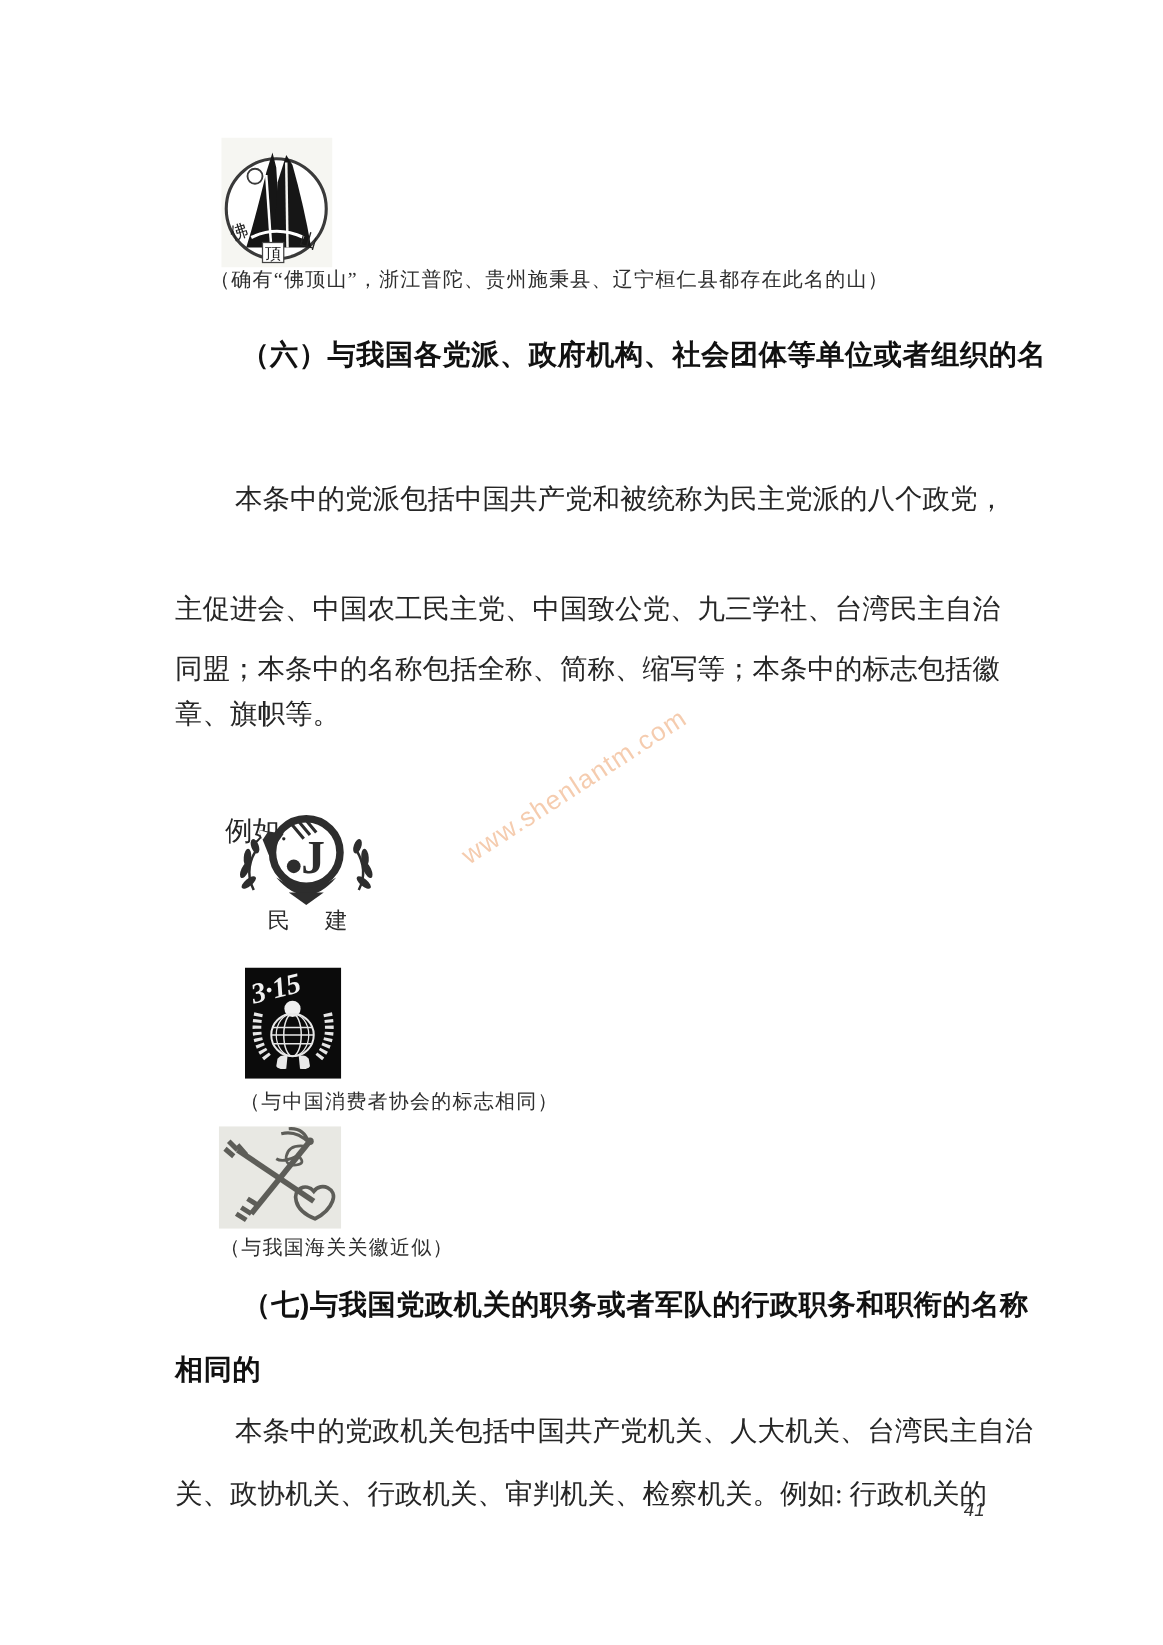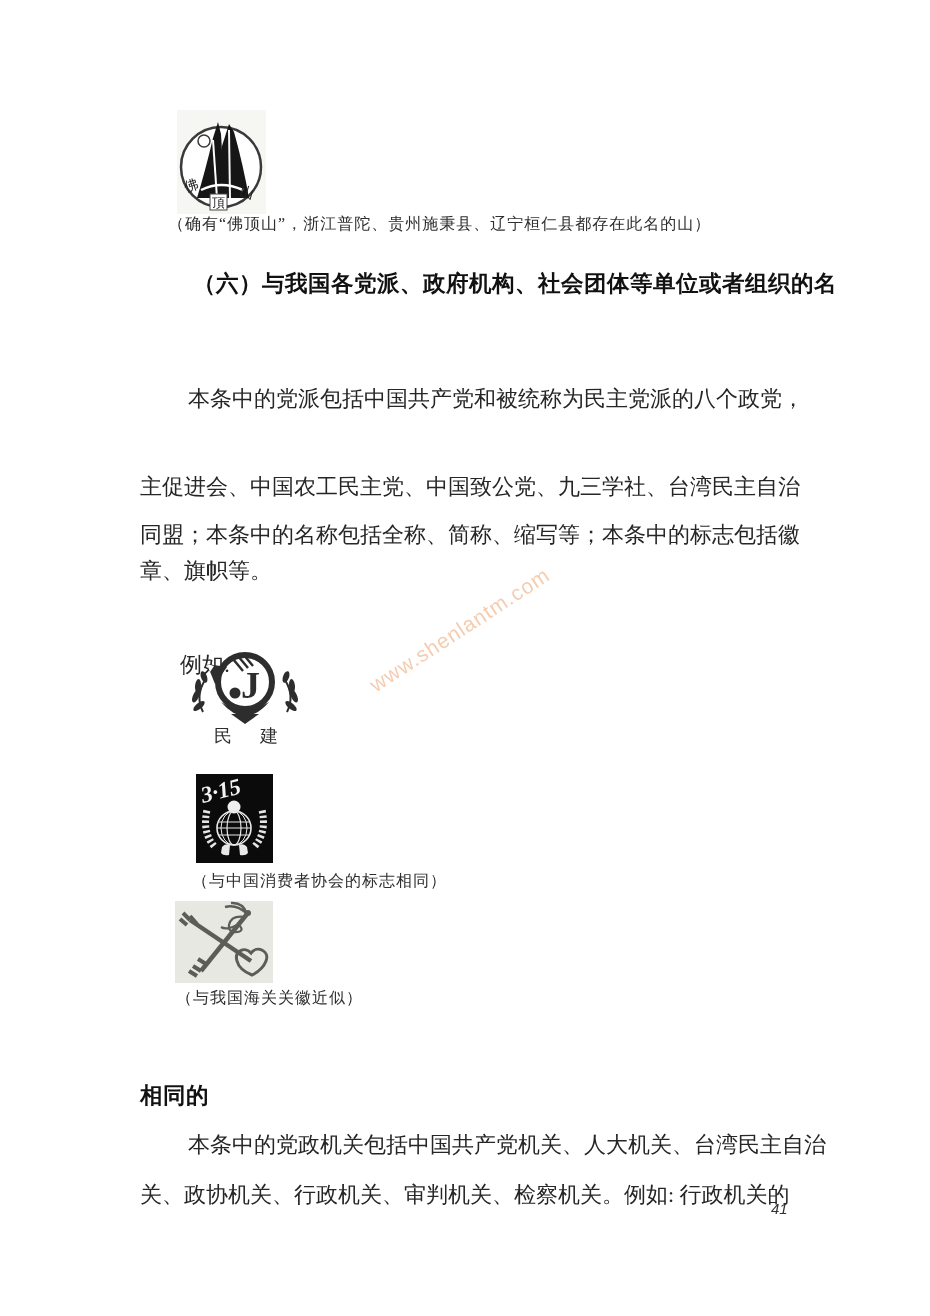--- a/index.html
+++ b/index.html
@@ -102,20 +102,21 @@
 
       <line x1="26" y1="70" x2="72" y2="13" stroke="#5d5d58" stroke-width="4.5"></line>
       <path d="M26,70 L18,65 M31,63 L23,58 M22,75 L14,70" stroke="#5d5d58" stroke-width="4"></path>
       <path d="M72,13 Q62,3 50,6 M72,13 Q68,1 56,2" fill="none" stroke="#5d5d58" stroke-width="2.5"></path>
       <path d="M70,16 Q56,14 54,24 Q53,32 62,31 Q70,30 64,24 M66,22 Q52,30 46,26" fill="none" stroke="#5d5d58" stroke-width="2.2"></path>
       <circle cx="73" cy="12" r="3" fill="#5d5d58"></circle>
     </svg>
   </div>
   <div class="cap" style="left:176px;top:988px;">（与我国海关关徽近似）</div>
 
+  <div class="line heading" style="left:194px;top:1028px;">（七)与我国党政机关的职务或者军队的行政职务和职衔的名称</div>
   <div class="line heading" style="left:140px;top:1080px;">相同的</div>
 
   <div class="line" style="left:188px;top:1130px;">本条中的党政机关包括中国共产党机关、人大机关、台湾民主自治</div>
   <div class="line" style="left:140px;top:1180px;">关、政协机关、行政机关、审判机关、检察机关。例如: 行政机关的</div>
 
   <div class="watermark">
     <span>www.shenlantm.com</span>
   </div>
 
   <div class="pagenum">41</div>

